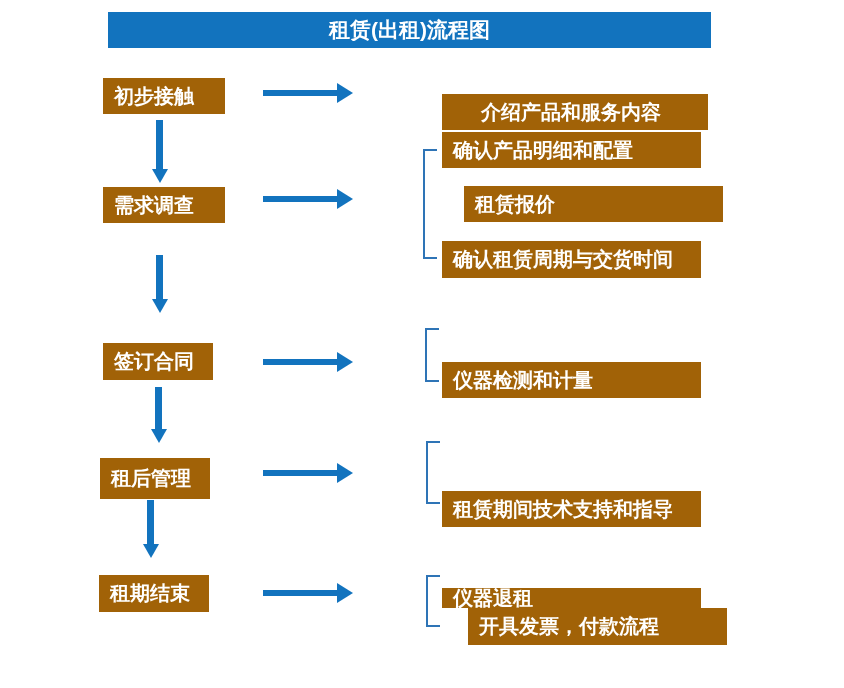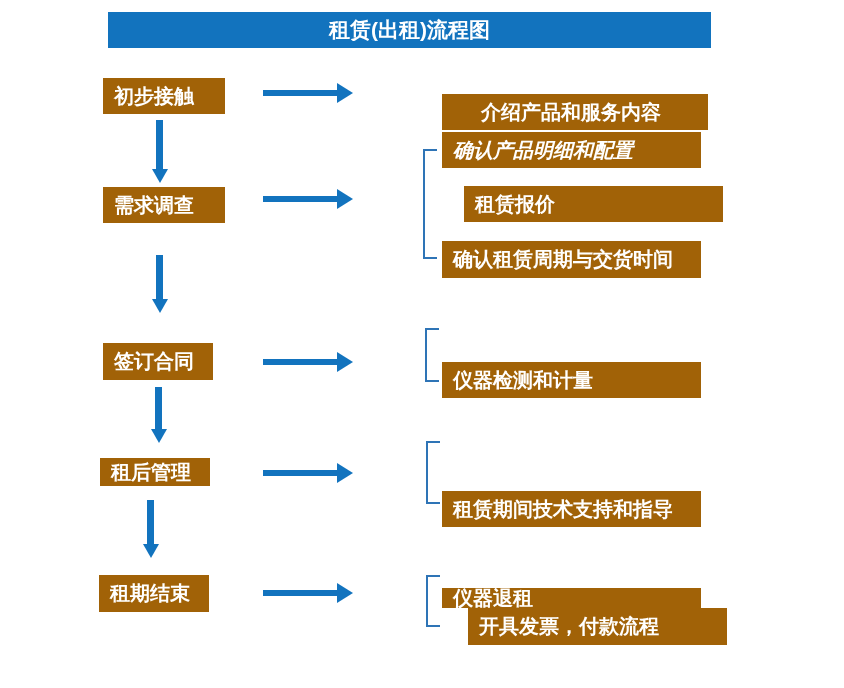--- a/index.html
+++ b/index.html
@@ -75,21 +75,21 @@
 </head>
 <body>
 
 <div class="canvas">
 
   <div class="title-bar">租赁(出租)流程图</div>
 
   <div class="box" style="left:103px; top:78px;  width:122px; height:36px;">初步接触</div>
   <div class="box" style="left:103px; top:187px; width:122px; height:36px;">需求调查</div>
   <div class="box" style="left:103px; top:343px; width:110px; height:37px;">签订合同</div>
-  <div class="box" style="left:100px; top:458px; width:110px; height:28px;">租后管理</div>
+  <div class="box" style="left:100px; top:458px; width:110px; height:41px;">租后管理</div>
   <div class="box" style="left:99px;  top:575px; width:110px; height:37px;">租期结束</div>
 
   <div class="v-arrow" style="left:152px; top:120px; height:63px;">
       <div class="shaft"></div>
       <div class="head"></div>
     </div>
   <div class="v-arrow" style="left:152px; top:255px; height:58px;">
       <div class="shaft"></div>
       <div class="head"></div>
     </div>
@@ -122,21 +122,21 @@
       <div class="shaft"></div>
       <div class="head"></div>
     </div>
 
   <div class="bracket" style="left:423px; top:149px; height:110px;"></div>
   <div class="bracket" style="left:425px; top:328px; height:54px;"></div>
   <div class="bracket" style="left:426px; top:441px; height:63px;"></div>
   <div class="bracket" style="left:426px; top:575px; height:52px;"></div>
 
   <div class="box" style="left:442px; top:94px;  width:266px; height:36px;padding-left:39px;">介绍产品和服务内容</div>
-  <div class="box" style="left:442px; top:132px; width:259px; height:36px;font-style:italic;">确认产品明细和配置</div>
+  <div class="box" style="left:442px; top:132px; width:259px; height:36px;">确认产品明细和配置</div>
   <div class="box" style="left:442px; top:186px; width:259px; height:36px;margin-left:22px;">租赁报价</div>
   <div class="box" style="left:442px; top:241px; width:259px; height:37px;">确认租赁周期与交货时间</div>
   <div class="box" style="left:442px; top:362px; width:259px; height:36px;font-family:Liberation Mono, monospace;">仪器检测和计量</div>
   <div class="box" style="left:442px; top:491px; width:259px; height:36px;">租赁期间技术支持和指导</div>
   <div class="box" style="left:442px; top:588px; width:259px; height:20px;">仪器退租</div>
   <div class="box" style="left:468px; top:608px; width:259px; height:37px;">开具发票，付款流程</div>
 
 </div>
 
 </body></html>

